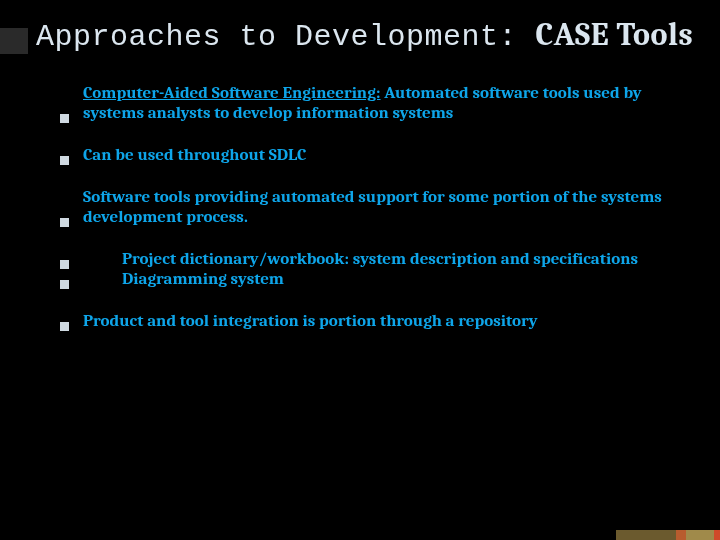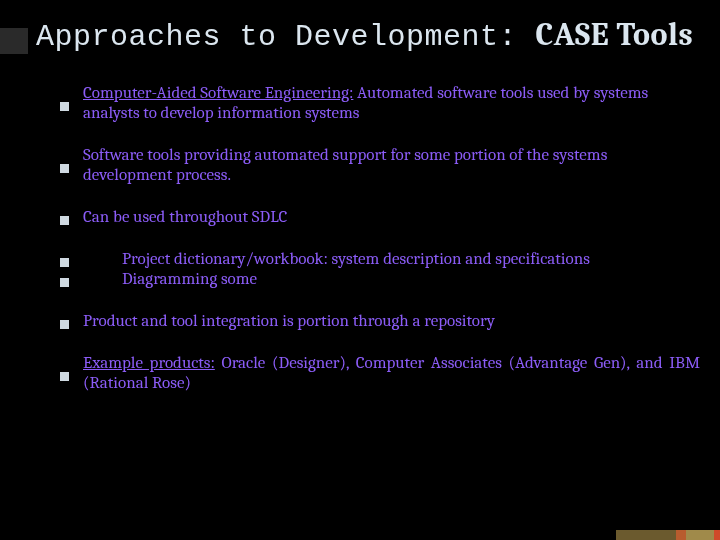--- a/index.html
+++ b/index.html
@@ -38,26 +38,26 @@
     font-family: Cambria, Georgia, serif;
     font-weight: 700;
     font-size: 32px;
   }
   .content {
     margin-top: 28px;
     padding-left: 24px;
   }
   .bullet {
     display: flex;
-    align-items: center;
+    align-items: flex-end;
     margin-bottom: 22px;
     font-size: 17px;
     line-height: 1.18;
-    font-weight: 400;
-    color: #8b5cf6;
+    font-weight: 700;
+    color: #0ea5e9;
   }
   .bullet.justify .btxt { text-align: justify; }
   .sq {
     flex: 0 0 auto;
     width: 9px;
     height: 9px;
     background: #cfd9e1;
     margin-top: 6px;
     margin-right: 14px;
   }
@@ -93,50 +93,44 @@
 
     <div class="bullet">
       <span class="sq"></span>
       <span class="btxt">
         <span class="u">Computer-Aided Software Engineering:</span><span> Automated software tools used by systems analysts to develop information systems</span>
       </span>
     </div>
 
     <div class="bullet">
       <span class="sq"></span>
-      <span class="btxt">Software tools providing automated support for some portion of the systems development process.</span>
+      <span class="btxt">Can be used throughout SDLC</span>
     </div>
 
     <div class="bullet">
       <span class="sq"></span>
-      <span class="btxt">Can be used throughout SDLC</span>
+      <span class="btxt">Software tools providing automated support for some portion of the systems development process.</span>
     </div>
 
     <div class="group">
       <div class="bullet justify">
         <span class="sq"></span>
         <span class="btxt">Project dictionary/workbook: system description and specifications</span>
       </div>
       <div class="bullet">
         <span class="sq"></span>
-        <span class="btxt">Diagramming some</span>
+        <span class="btxt">Diagramming system</span>
       </div>
     </div>
 
     <div class="bullet">
       <span class="sq"></span>
       <span class="btxt">Product and tool integration is portion through a repository</span>
     </div>
 
-    <div class="bullet justify">
-      <span class="sq"></span>
-      <span class="btxt">
-        <span class="u">Example products:</span><span> Oracle (Designer), Computer Associates (Advantage Gen), and IBM (Rational Rose)</span>
-      </span>
-    </div>
 
   </div>
 
   <div class="footer-deco">
     <div class="seg a"></div>
     <div class="seg b"></div>
     <div class="seg c"></div>
     <div class="seg d"></div>
   </div>
 </div>

